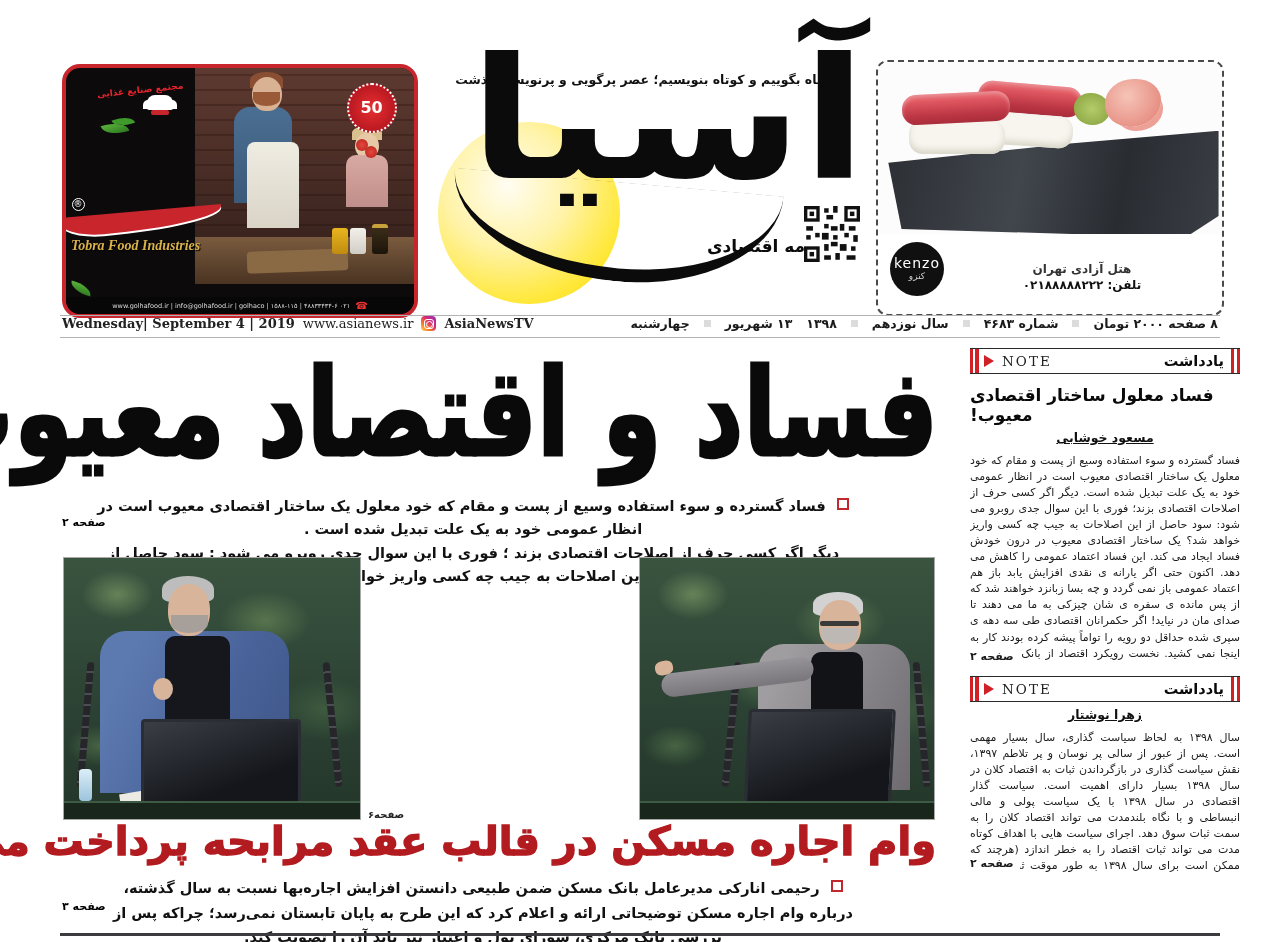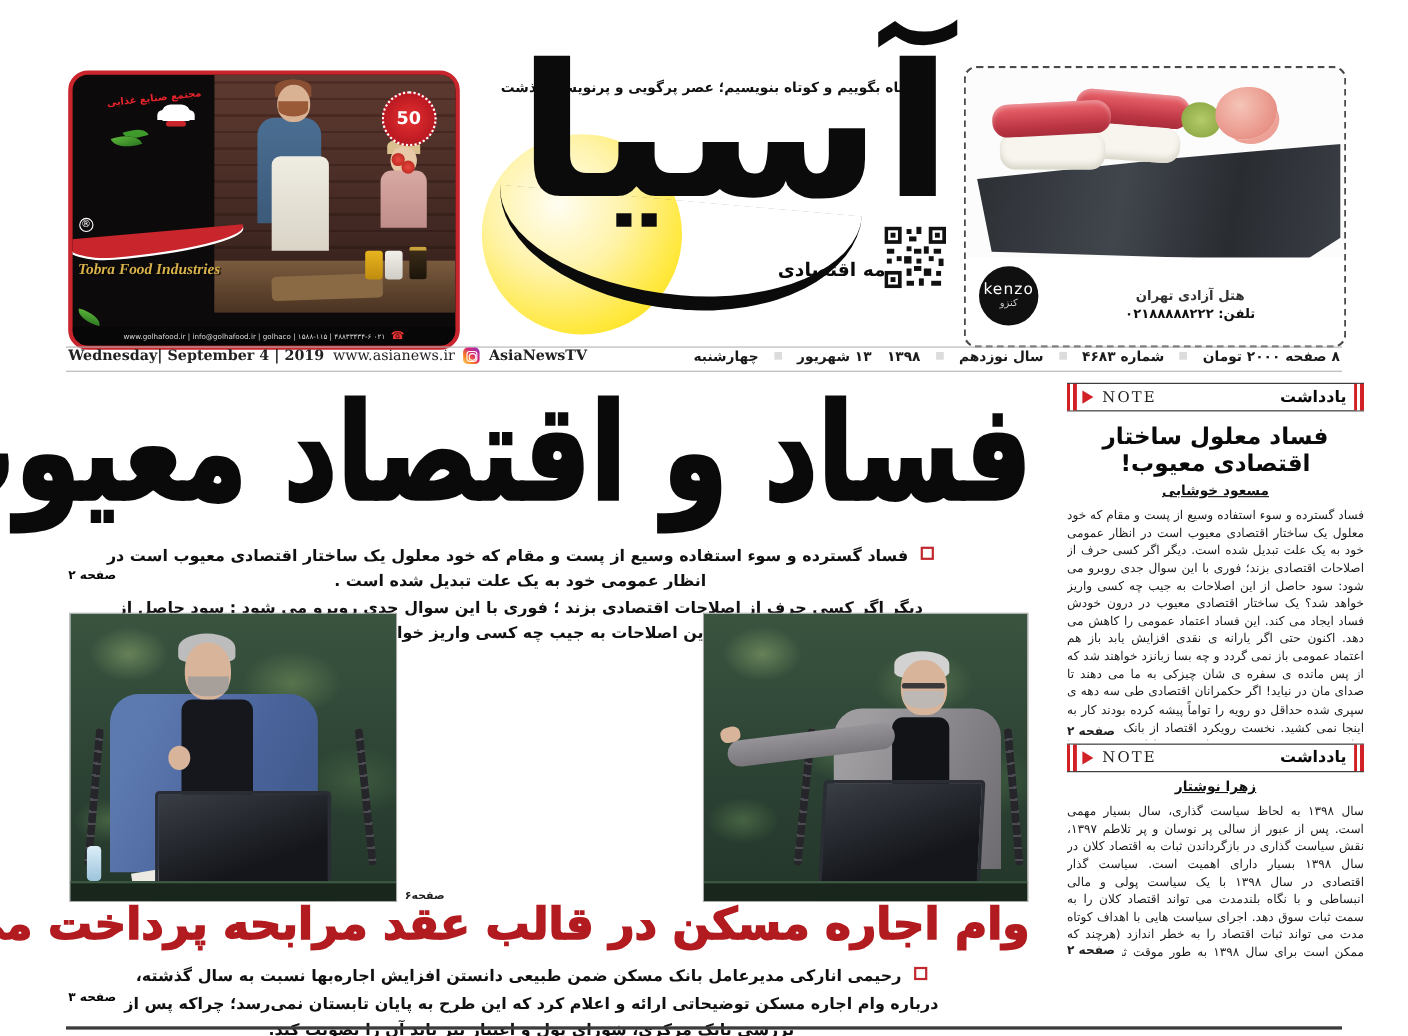--- a/index.html
+++ b/index.html
@@ -173,21 +173,21 @@
   .note1{top:348px;height:326px;}
   .note2{top:676px;height:258px;}
   .note-h{position:relative;height:24px;border-top:1.5px solid #2a2a2a;border-bottom:1.5px solid #2a2a2a;
           display:flex;align-items:center;}
   .nbars{position:absolute;top:0;bottom:0;width:9px;
          background:linear-gradient(to right,#d22027 0 3px,#fff 3px 5.5px,#d22027 5.5px 9px);}
   .nbars.left{left:0;} .nbars.right{right:0;}
   .ntri{width:0;height:0;border-left:10px solid #d22027;border-top:6px solid transparent;border-bottom:6px solid transparent;margin-left:14px;}
   .nen{font-family:"DejaVu Serif",serif;font-size:13.5px;letter-spacing:2px;color:#222;margin-left:8px;}
   .nfa{margin-left:auto;margin-right:16px;font-size:14.5px;font-weight:bold;direction:rtl;color:#0a0a0a;}
-  .note-title{margin-top:11px;font-size:21px;font-weight:bold;text-align:center;direction:rtl;color:#0a0a0a;}
+  .note-title{margin-top:11px;font-size:17px;font-weight:bold;text-align:left;direction:rtl;color:#0a0a0a;}
   .note-author{margin-top:5px;font-size:12.5px;font-weight:bold;text-align:center;direction:rtl;text-decoration:underline;color:#111;}
   .note-body{position:relative;margin-top:8px;font-size:11px;line-height:1.46;direction:rtl;text-align:justify;color:#1b1b1b;overflow:hidden;}
   .n1body{height:212px;} .n2body{height:142px;}
   .note-pageref{position:absolute;left:0;bottom:0;background:#fff;font-size:11px;font-weight:bold;padding-right:6px;}
 </style>
 </head>
 <body>
 
 <div id="page">
 

